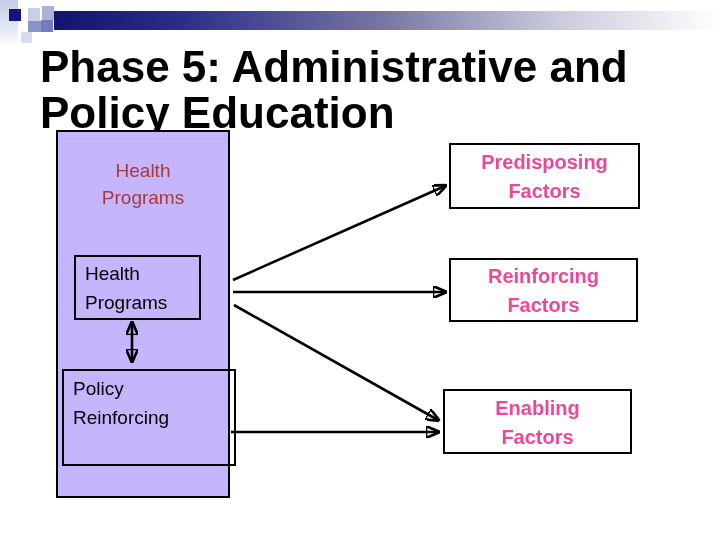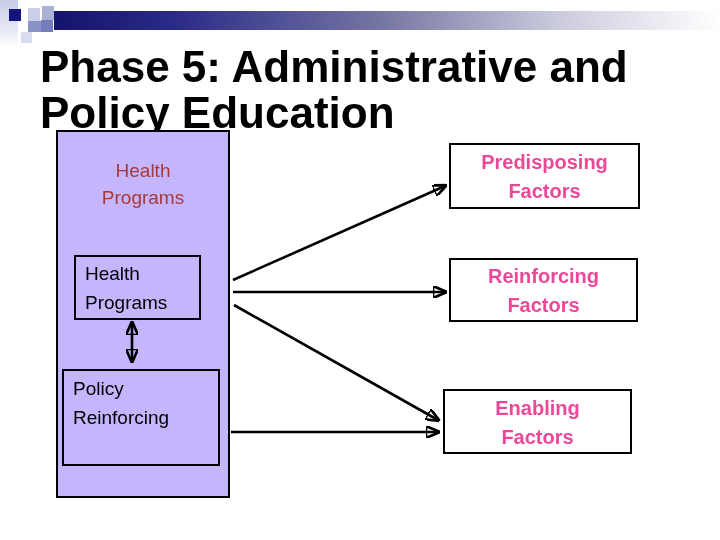--- a/index.html
+++ b/index.html
@@ -36,21 +36,21 @@
     position:absolute;left:0;top:25px;width:100%;text-align:center;
     font-size:19px;line-height:27px;color:#a93939;
   }
   .hp-label span{display:block;}
   .inner-box{
     position:absolute;border:2px solid #000;box-sizing:border-box;
     background:transparent;color:#000;font-size:19px;line-height:29px;
   }
   .inner-box span{display:block;}
   .he-box{left:16px;top:123px;width:127px;height:65px;padding:2px 0 0 9px;}
-  .po-box{left:4px;top:237px;width:158px;height:97px;padding:3px 0 0 9px;}
+  .po-box{left:4px;top:237px;width:174px;height:97px;padding:3px 0 0 9px;}
   .factor-box{
     position:absolute;background:#ffffff;border:2px solid #000;box-sizing:border-box;
     z-index:3;font-weight:700;font-size:20px;line-height:29px;color:#ec4899;
     text-align:center;
   }
   .factor-box span{display:block;}
   .pred-box{left:449px;top:143px;width:191px;height:66px;padding-top:3px;}
   .rein-box{left:449px;top:258px;width:189px;height:64px;padding-top:2px;}
   .enab-box{left:443px;top:389px;width:189px;height:65px;padding-top:3px;}
   

